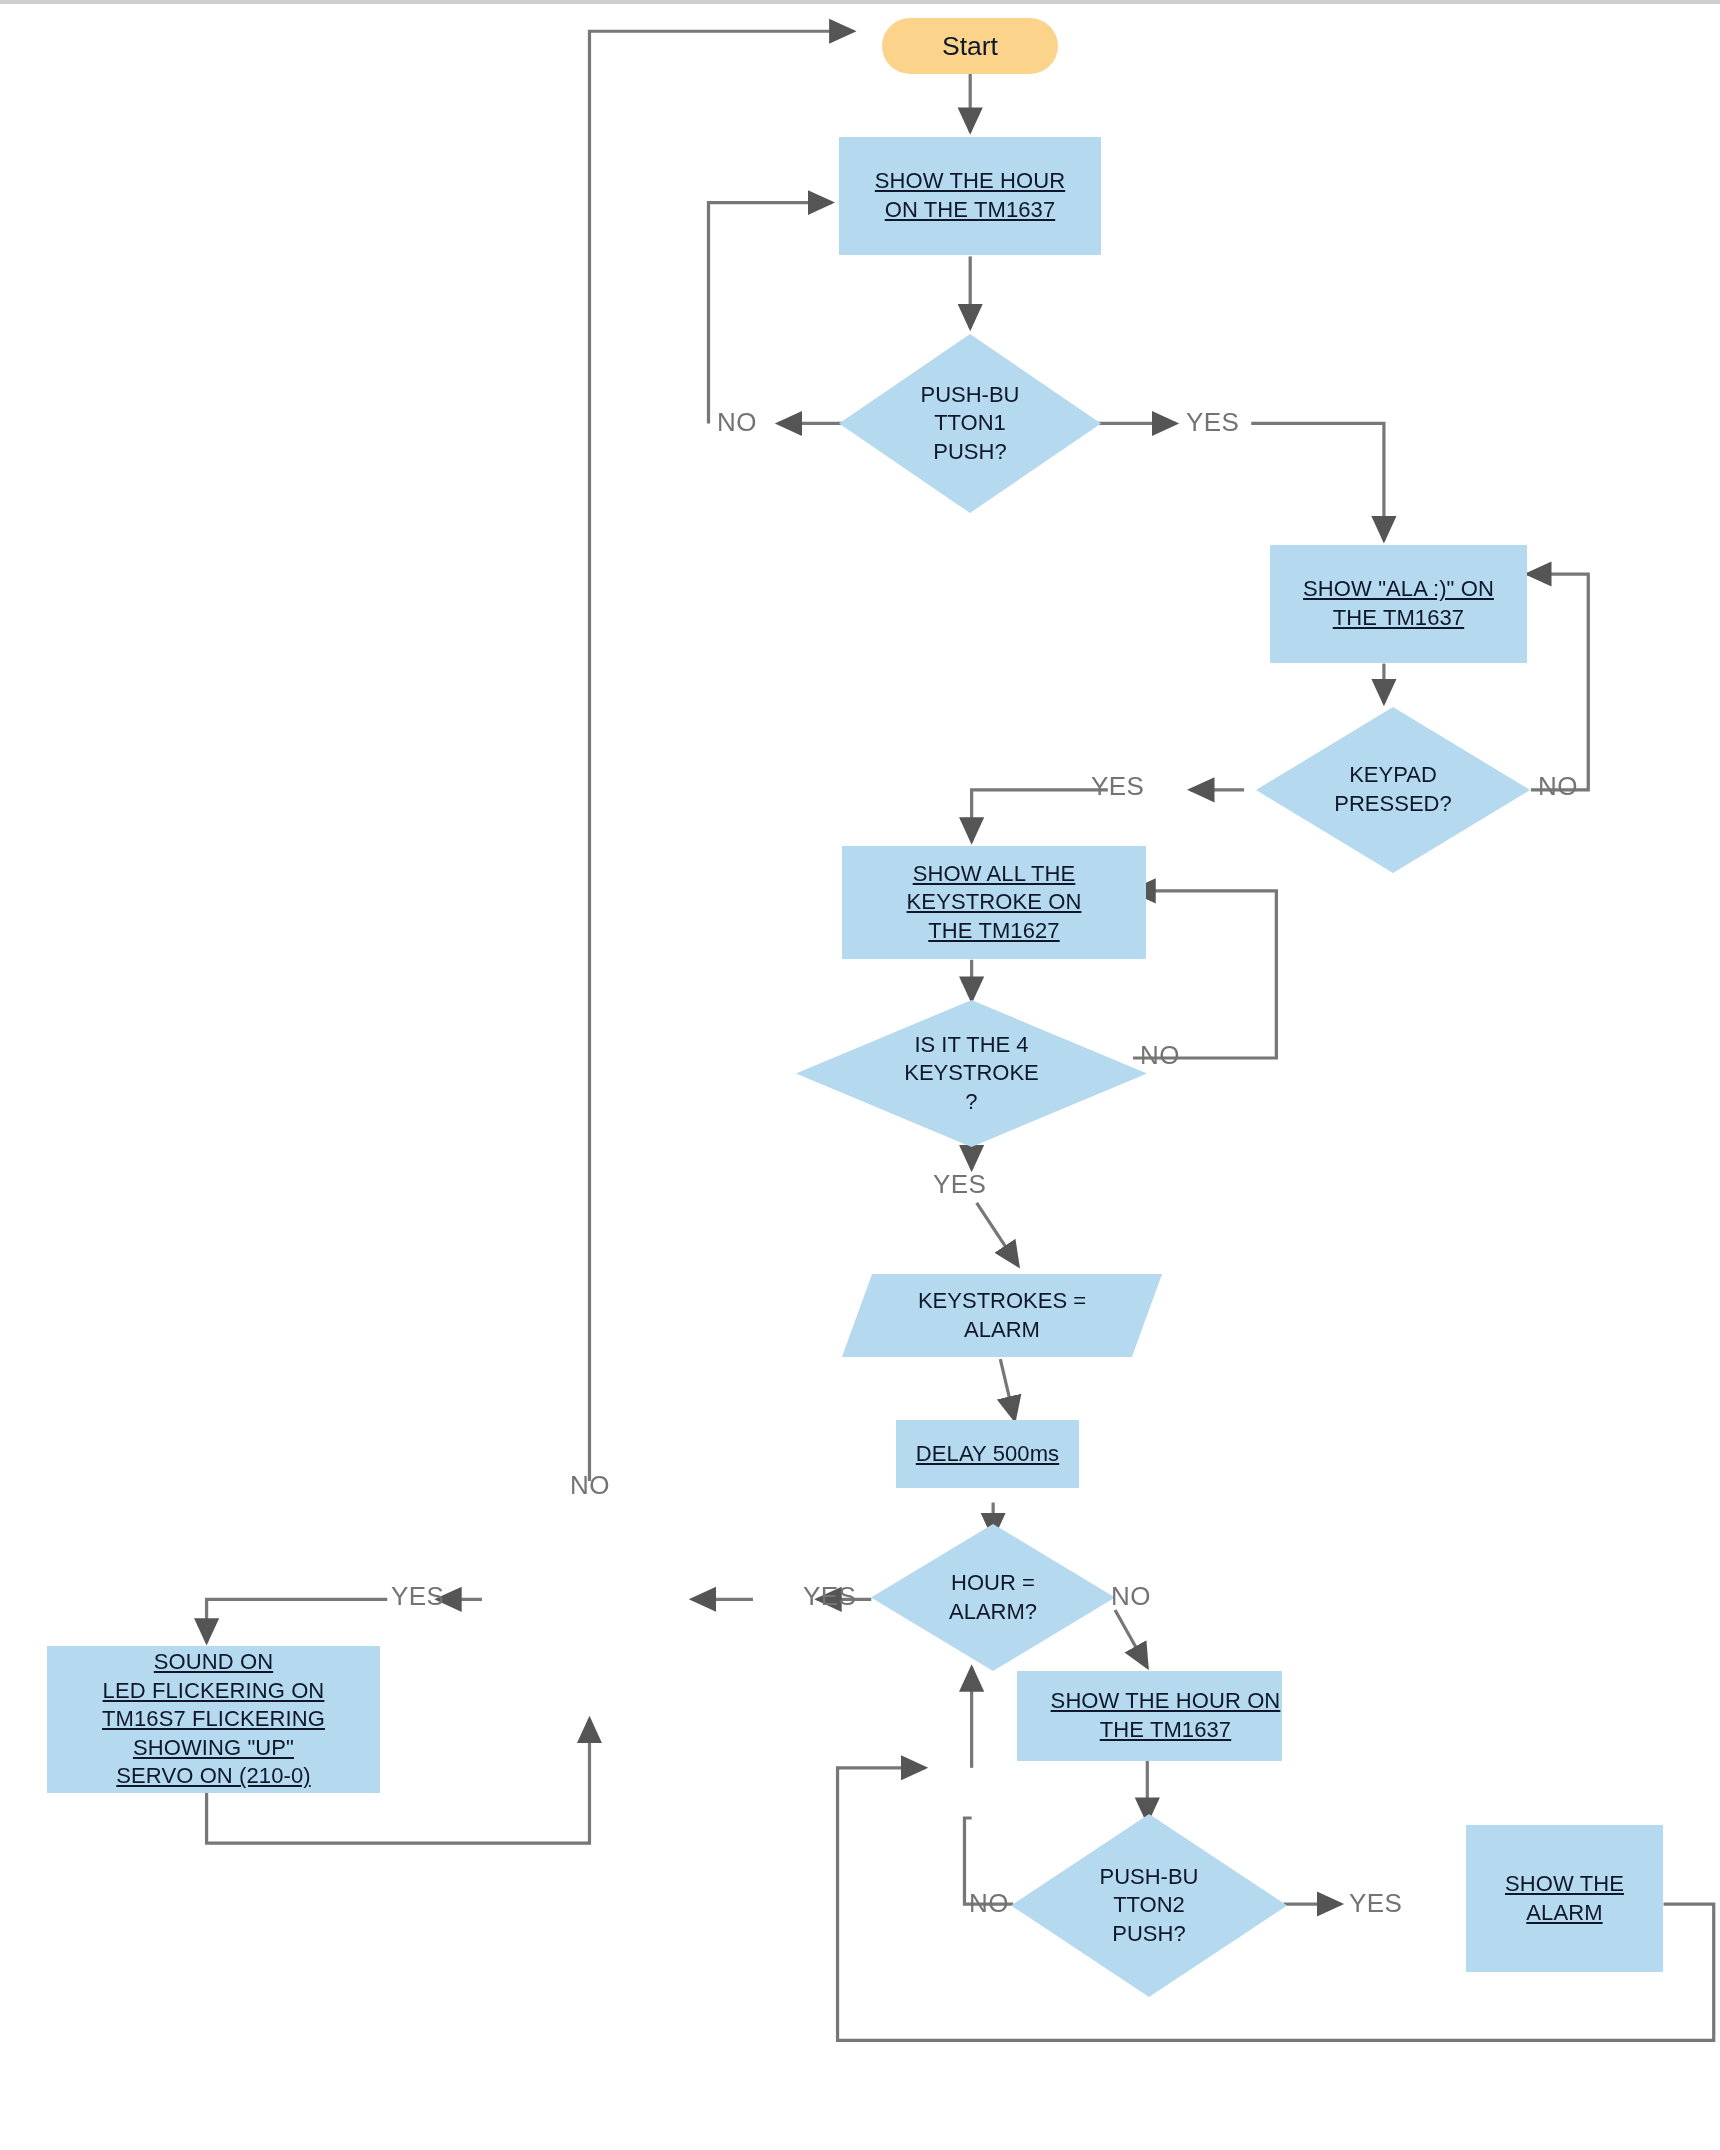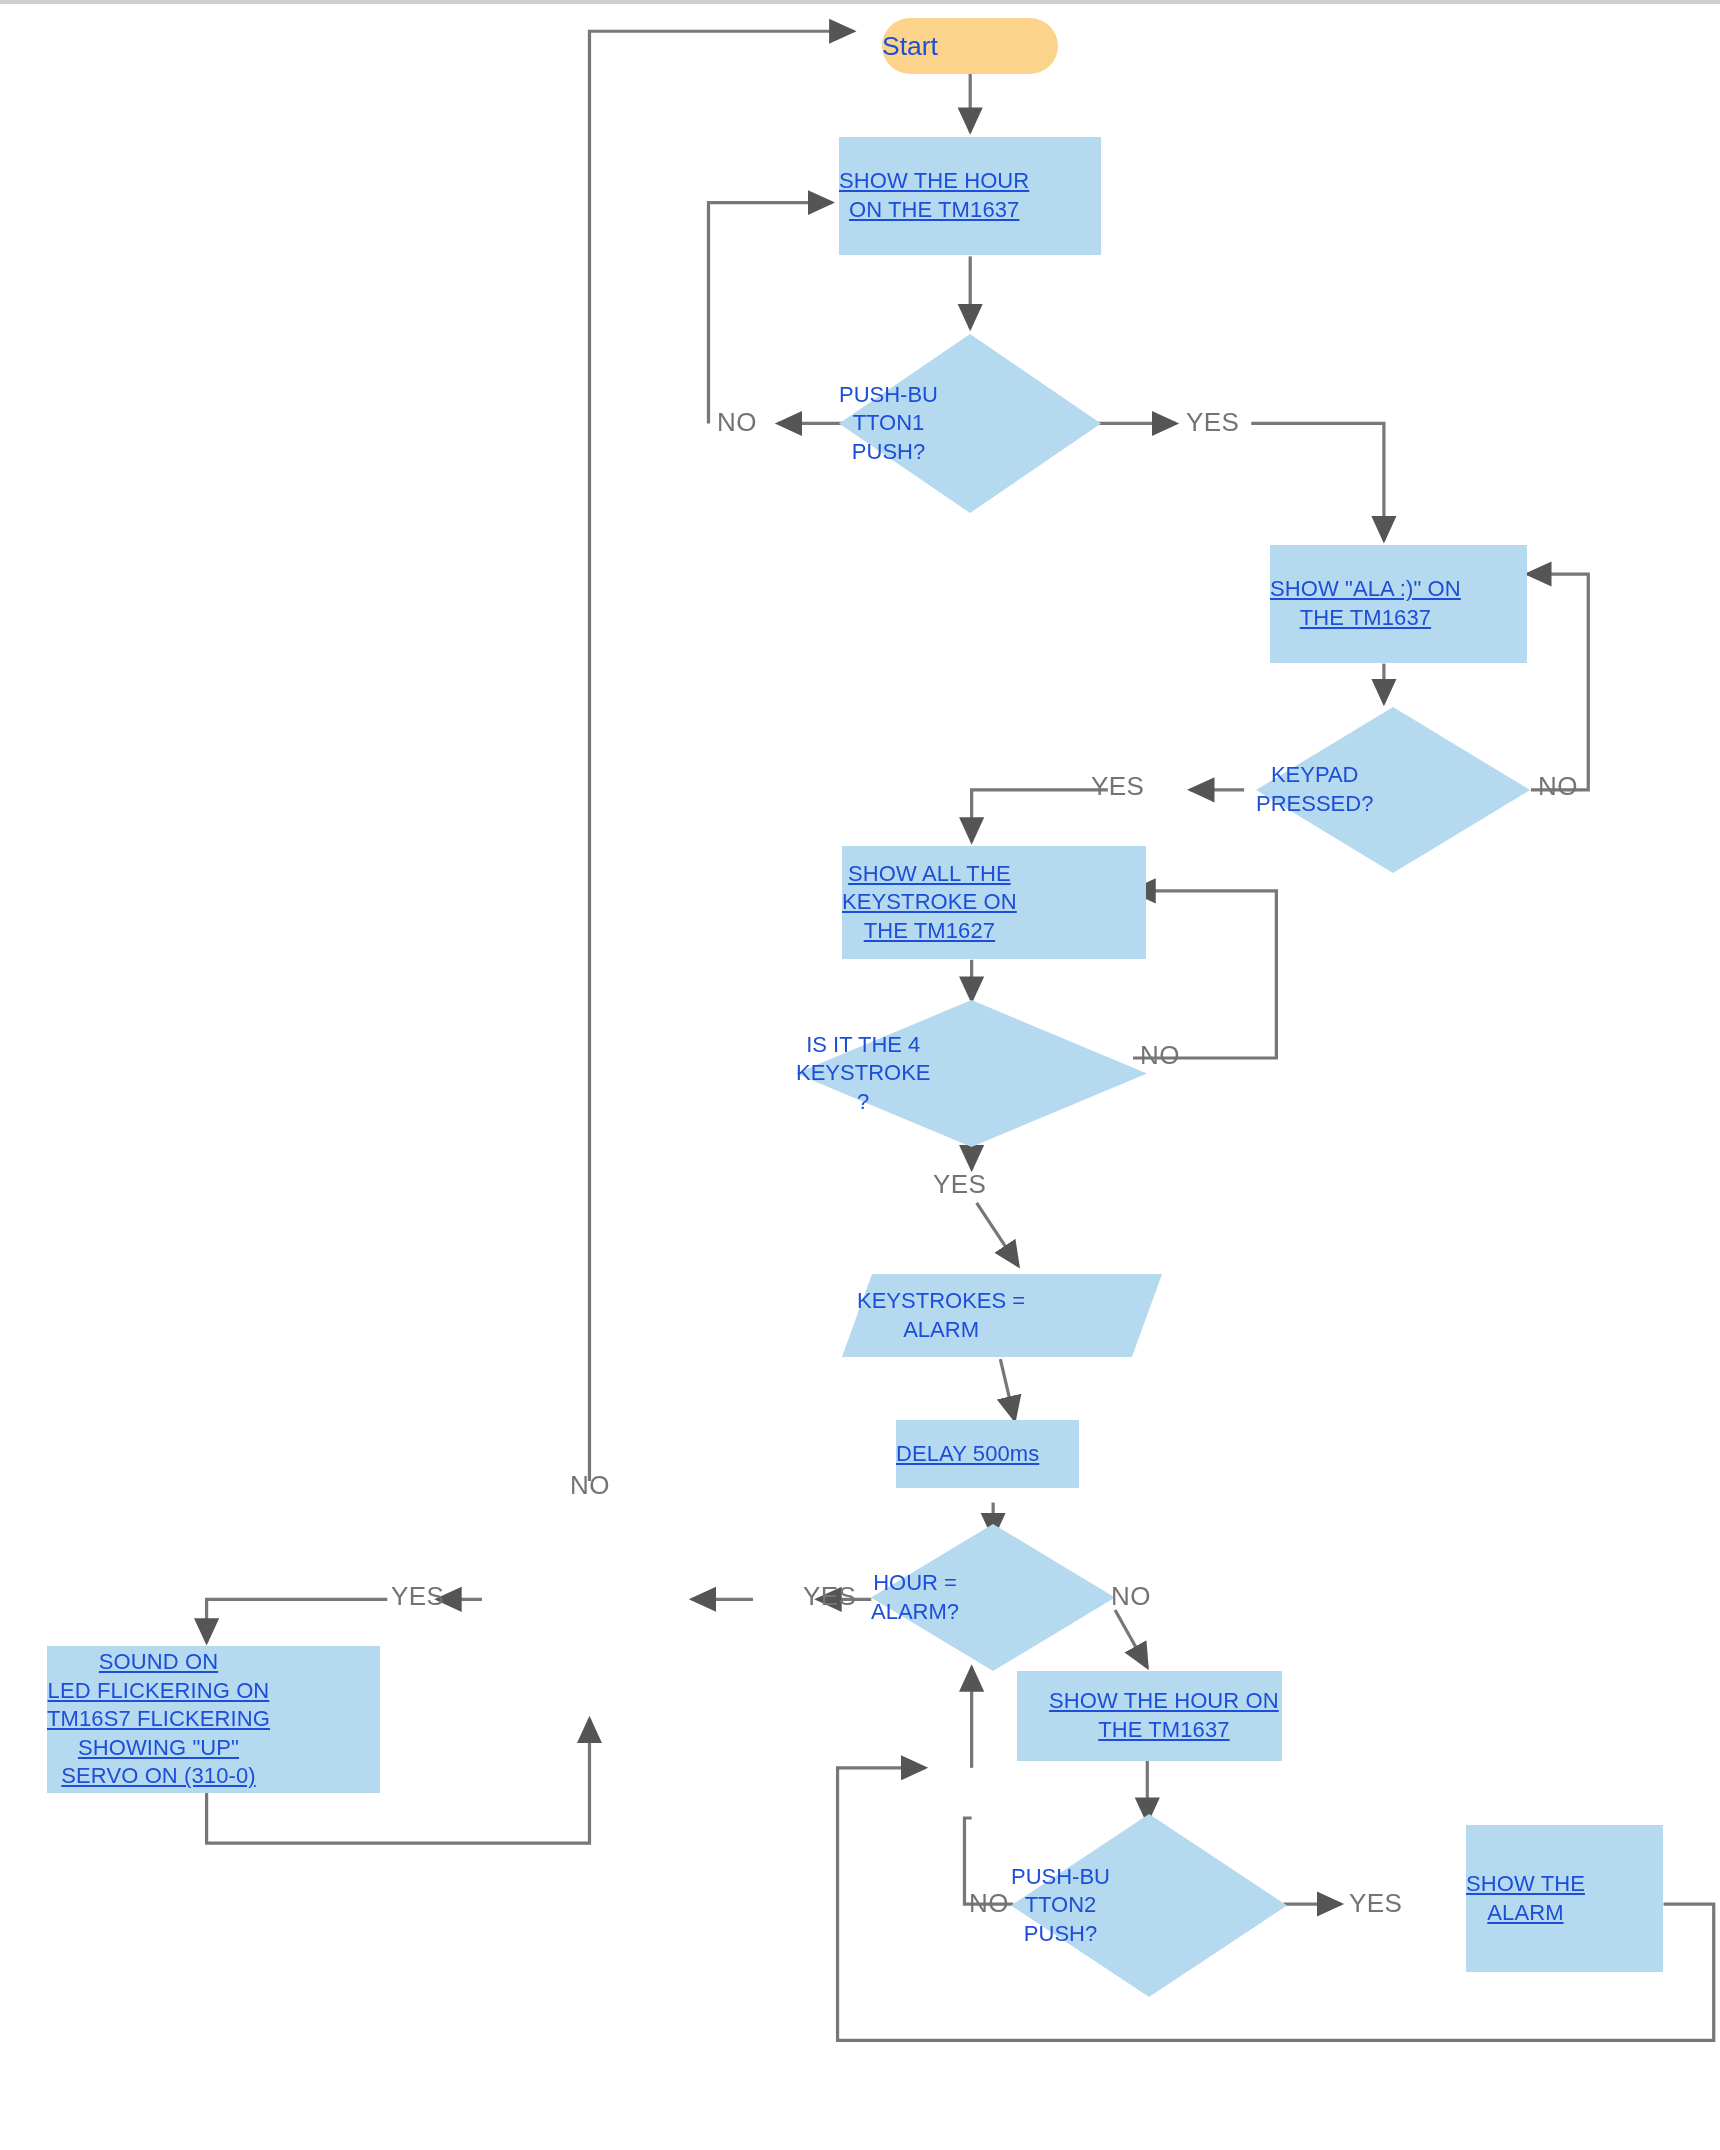--- a/index.html
+++ b/index.html
@@ -24,22 +24,23 @@
     left: 0; top: 0;
     width: 1721px;
     height: 2151px;
     pointer-events: none;
   }
   .node {
     position: absolute;
     box-sizing: border-box;
     display: flex;
     align-items: center;
+    justify-content: center;
     text-align: center;
-    color: #1d4ed8;
+    color: #0f172a;
     line-height: 1.30;
     white-space: pre-line;
     z-index: 3;
   }
   .proc {
     background: #b5d9ee;
     font-size: 22px;
     letter-spacing: 0.1px;
     text-decoration: underline;
   }
@@ -204,21 +205,21 @@
     <span class="dia-label">HOUR =
 ALARM?</span>
   </div>
 
 
   <div class="node proc" style="left:47px; top:1642px; width:333px; height:147px;">
     <span>SOUND ON
 LED FLICKERING ON
 TM16S7 FLICKERING
 SHOWING "UP"
-SERVO ON (310-0)</span>
+SERVO ON (210-0)</span>
   </div>
 
   <div class="node proc" style="left:1017px; top:1667px; width:265px; height:90px;padding-left:32px;">
     <span>SHOW THE HOUR ON
 THE TM1637</span>
   </div>
 
   <div class="node dia" style="left:1011px; top:1810px; width:276px; height:183px;">
     <span class="dia-bg"></span>
     <span class="dia-label">PUSH-BU

